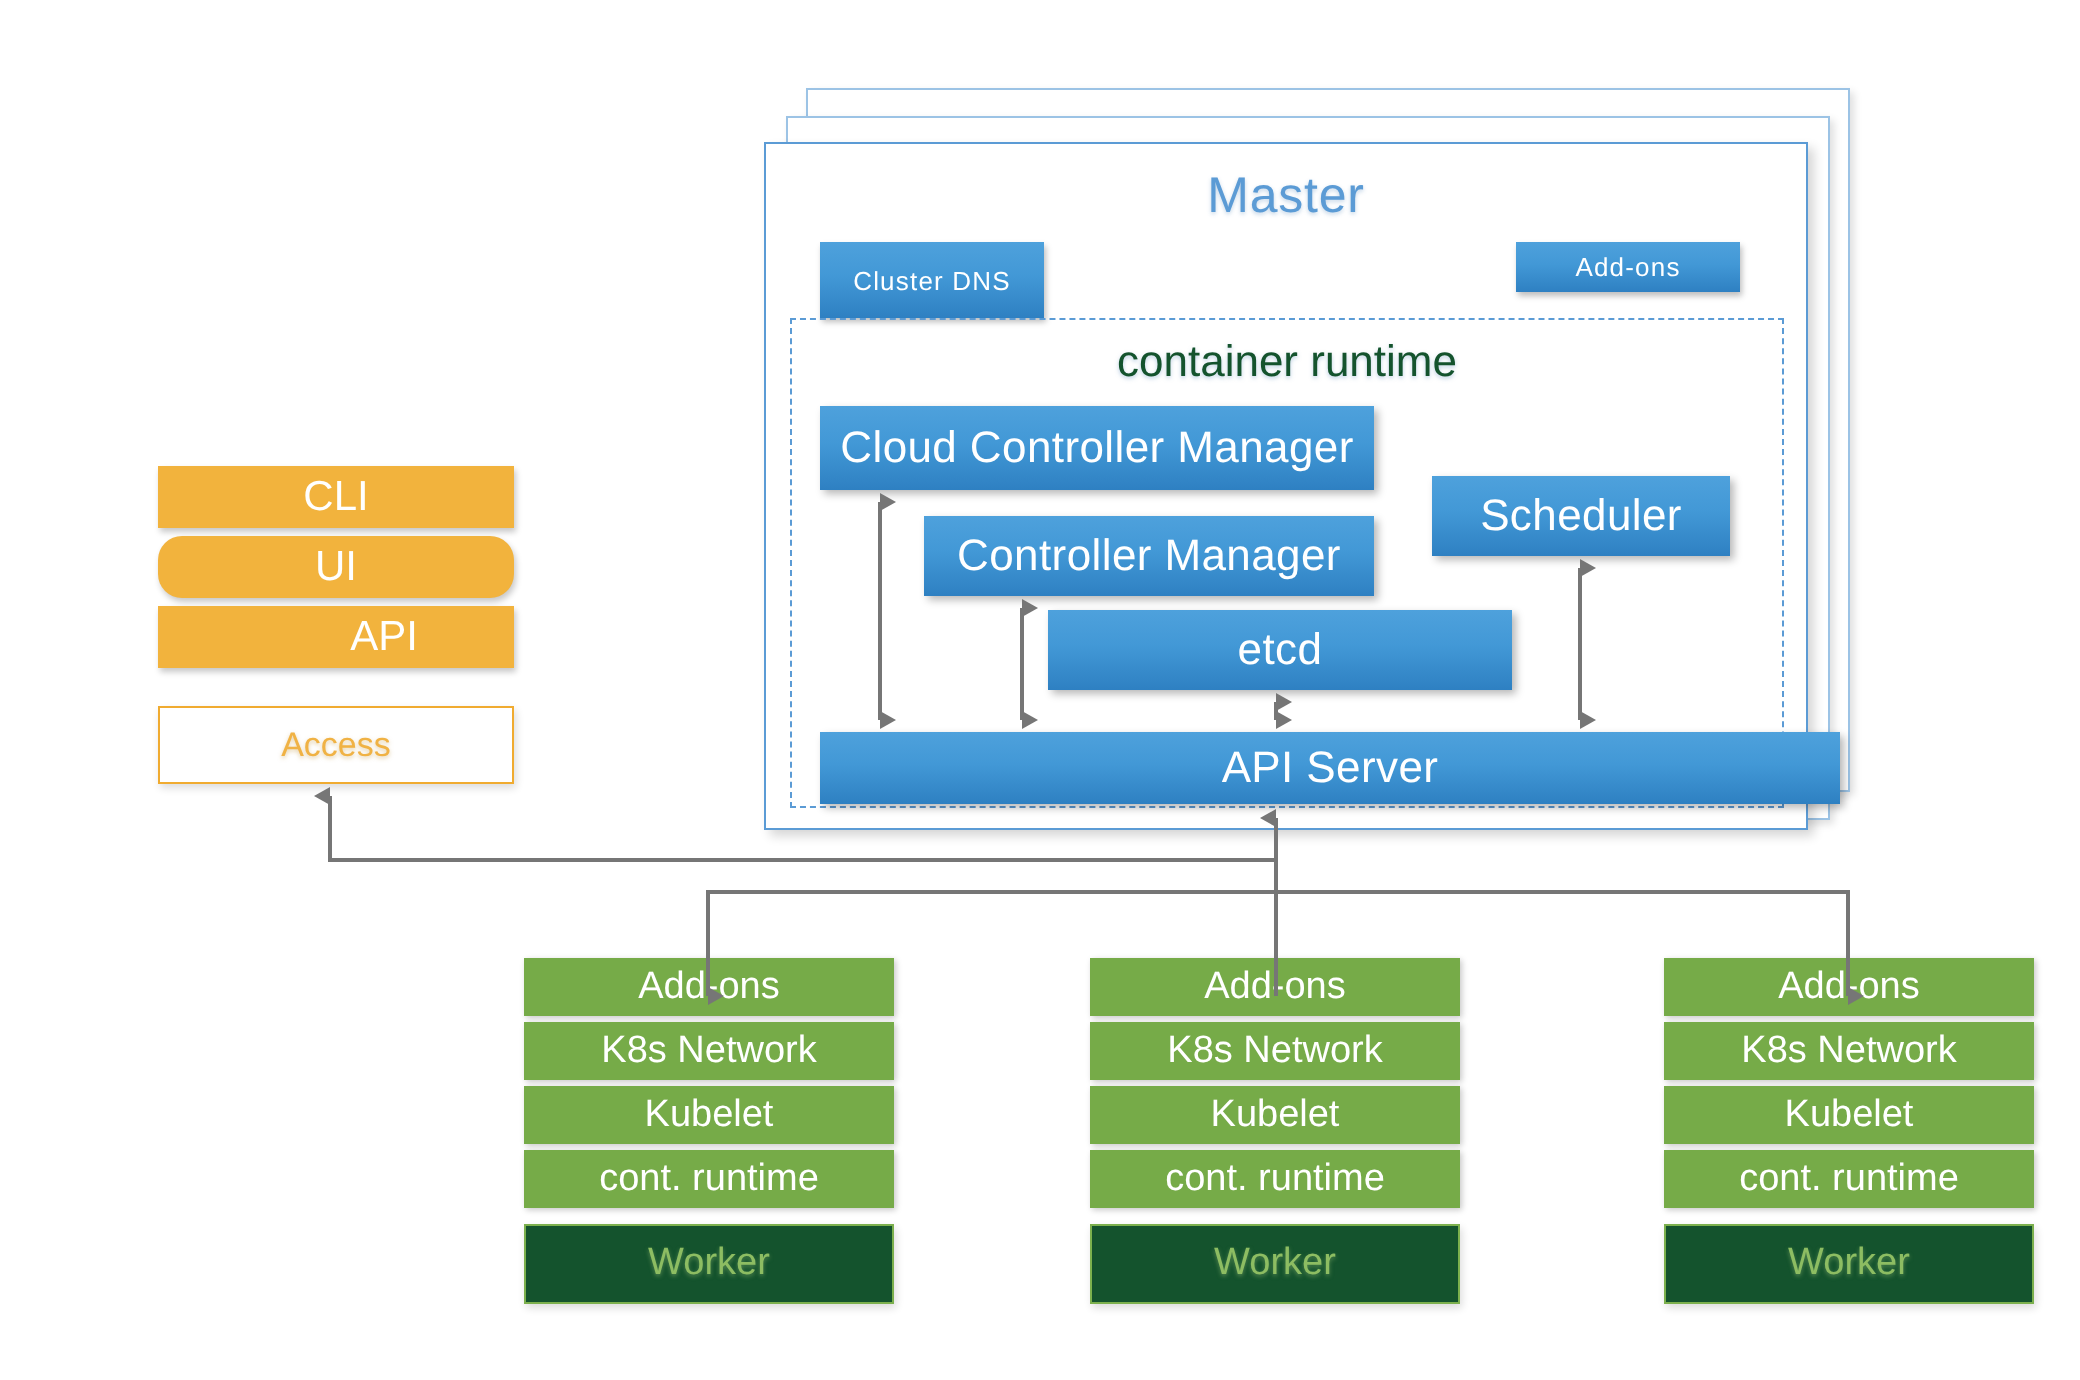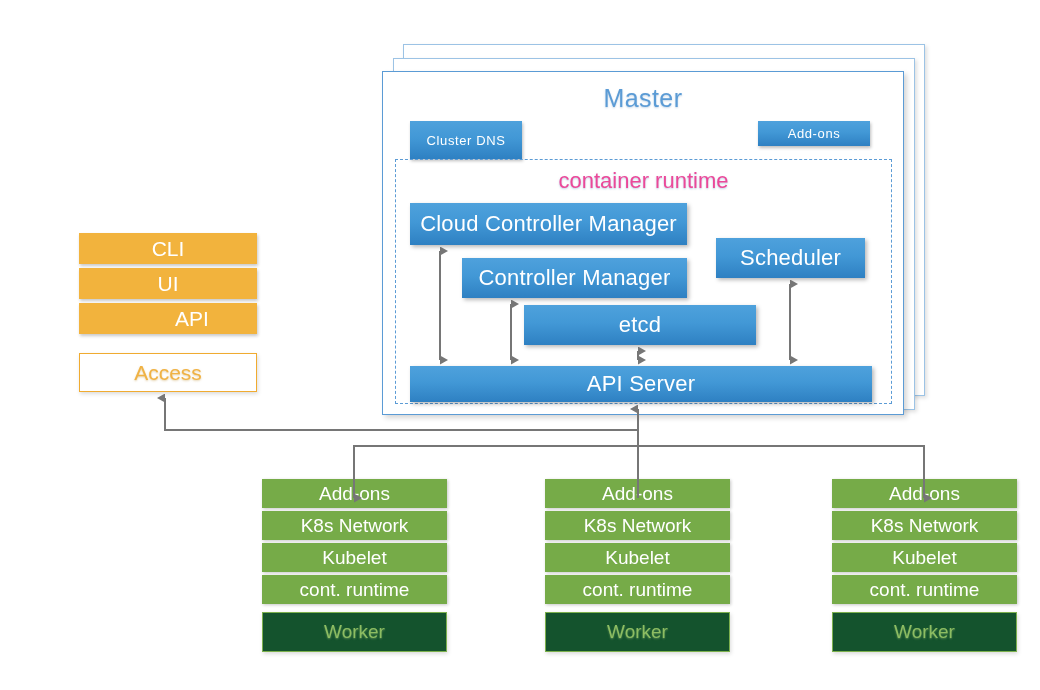--- a/index.html
+++ b/index.html
@@ -48,21 +48,21 @@
   
   .dashed-region {
     border: 1.6px dashed #5b9bd5;
     background: transparent;
   }
   .dashed-title {
     position: absolute;
     left: 0;
     right: 0;
     text-align: center;
-    color: #ec4899;
+    color: #14532d;
     font-size: 22px;
     text-shadow: 0 1px 2px rgba(120,160,200,0.5);
   }
 
   
   .bluebox {
     background: linear-gradient(to bottom, #4ea1dc 0%, #4298d6 45%, #2e80c2 100%);
     color: #ffffff;
     display: flex;
     align-items: center;
@@ -88,21 +88,21 @@
     font-size: 21px;
     box-shadow: 1px 2px 3px rgba(0,0,0,0.22);
   }
   .orange-outline {
     background: #ffffff;
     border: 1.4px solid #f0ab30;
     color: #f0b244;
     display: flex;
     align-items: center;
     justify-content: center;
-    font-size: 21px;
+    font-size: 17px;
     text-shadow: 0 1px 2px rgba(200,160,80,0.5);
     box-shadow: 1px 2px 4px rgba(0,0,0,0.14);
   }
 
   
   .greenbox {
     background: #76ab48;
     color: #ffffff;
     display: flex;
     align-items: center;
@@ -151,24 +151,24 @@
   </div>
 
   <div class="abs bluebox" style="left:410px; top:203px; width:277px; height:42px;">Cloud Controller Manager</div>
 
   <div class="abs bluebox" style="left:462px; top:258px; width:225px; height:40px;">Controller Manager</div>
 
   <div class="abs bluebox" style="left:524px; top:305px; width:232px; height:40px;">etcd</div>
 
   <div class="abs bluebox" style="left:716px; top:238px; width:149px; height:40px;">Scheduler</div>
 
-  <div class="abs bluebox" style="left:410px; top:366px; width:462px; height:36px;">API Server</div>
+  <div class="abs bluebox" style="left:410px; top:366px; width:510px; height:36px;">API Server</div>
 
   <div class="abs orangebox" style="left:79px; top:233px; width:178px; height:31px;">CLI</div>
-  <div class="abs orangebox" style="left:79px; top:268px; width:178px; height:31px;">UI</div>
+  <div class="abs orangebox" style="left:79px; top:268px; width:178px; height:31px;border-radius:12px;">UI</div>
   <div class="abs orangebox" style="left:79px; top:303px; width:178px; height:31px;padding-left:48px;">API</div>
   <div class="abs orange-outline" style="left:79px; top:353px; width:178px; height:39px;">Access</div>
 
   <div class="abs greenbox" style="left:262px; top:479px; width:185px; height:29px;">Add-ons</div>
   <div class="abs greenbox" style="left:262px; top:511px; width:185px; height:29px;">K8s Network</div>
   <div class="abs greenbox" style="left:262px; top:543px; width:185px; height:29px;">Kubelet</div>
   <div class="abs greenbox" style="left:262px; top:575px; width:185px; height:29px;">cont. runtime</div>
   <div class="abs green-outline" style="left:262px; top:612px; width:185px; height:40px;">Worker</div>
 
   <div class="abs greenbox" style="left:545px; top:479px; width:185px; height:29px;">Add-ons</div>

